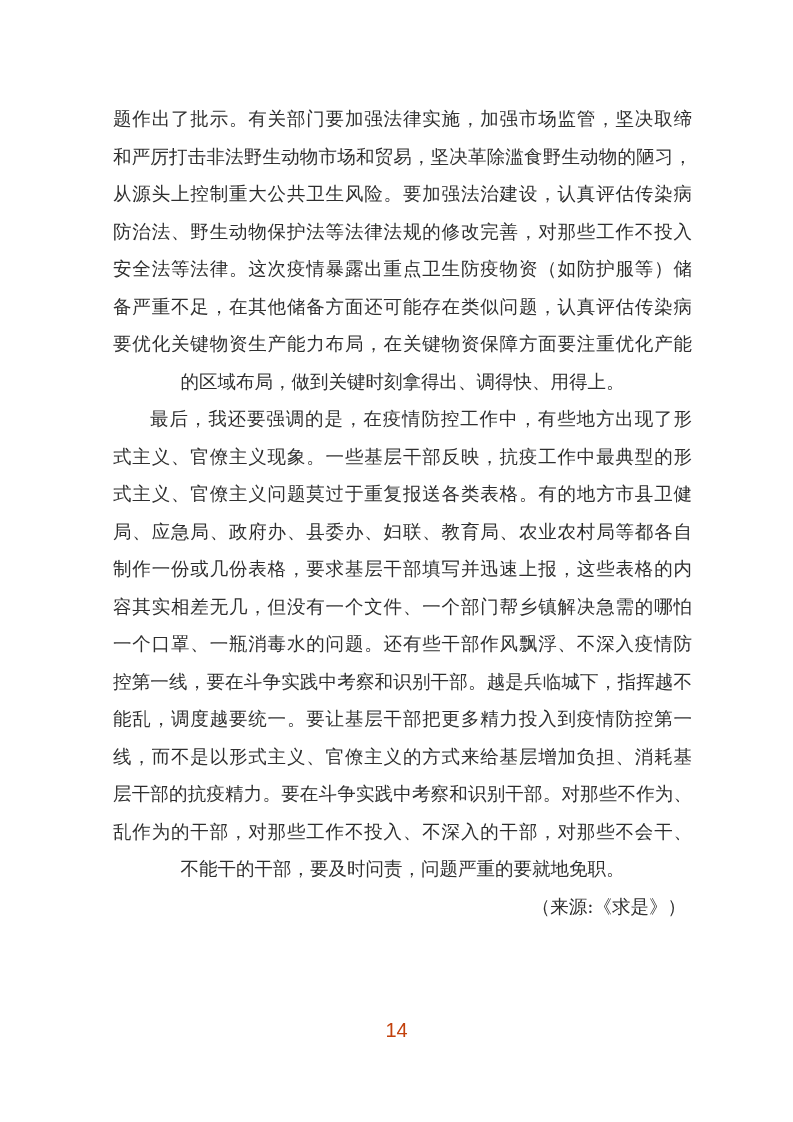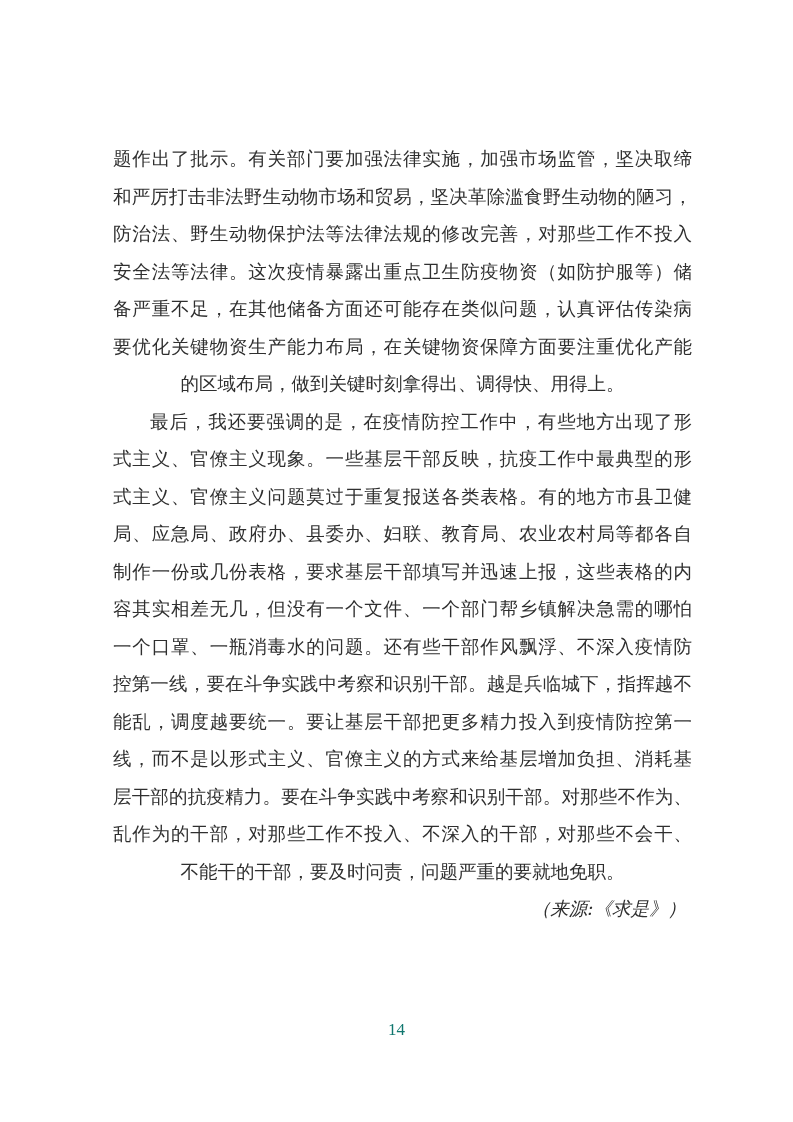--- a/index.html
+++ b/index.html
@@ -17,65 +17,64 @@
     color: #2f2f2f;
   }
   .body-text {
     position: absolute;
     left: 113px;
     top: 100px;
     width: 579px;
     font-size: 18.5px;
     line-height: 37.5px;
     letter-spacing: 0;
-    margin-top: 40px;
   }
   .line {
     height: 37.5px;
     overflow: hidden;
     white-space: normal;
     text-align: center;
   }
   .line.just {
     text-align: justify;
     text-align-last: justify;
     text-justify: inter-character;
   }
   .line.indent {
     text-indent: 37px;
   }
   .source-line {
     height: 37.5px;
     text-align: right;
     padding-right: 6px;
     overflow: hidden;
-    font-style: italic;
   }
   .page-footer {
     position: absolute;
     left: 0;
     top: 1020px;
     width: 100%;
     text-align: center;
-    font-size: 17px;
+    font-size: 20px;
     line-height: 20px;
-    color: #0f766e;
-    font-family: Liberation Serif, serif;
+    color: #c2410c;
+    font-family: Liberation Sans, sans-serif;
   }
 </style>
 </head>
 <body>
 
 <div class="page">
 
   <div class="body-text">
 
     <div>
         <div class="line just">题作出了批示。有关部门要加强法律实施，加强市场监管，坚决取缔</div>
         <div class="line just">和严厉打击非法野生动物市场和贸易，坚决革除滥食野生动物的陋习，</div>
+        <div class="line just">从源头上控制重大公共卫生风险。要加强法治建设，认真评估传染病</div>
         <div class="line just">防治法、野生动物保护法等法律法规的修改完善，对那些工作不投入</div>
         <div class="line just">安全法等法律。这次疫情暴露出重点卫生防疫物资（如防护服等）储</div>
         <div class="line just">备严重不足，在其他储备方面还可能存在类似问题，认真评估传染病</div>
         <div class="line just">要优化关键物资生产能力布局，在关键物资保障方面要注重优化产能</div>
         <div class="line">的区域布局，做到关键时刻拿得出、调得快、用得上。</div>
         <div class="line just indent">最后，我还要强调的是，在疫情防控工作中，有些地方出现了形</div>
         <div class="line just">式主义、官僚主义现象。一些基层干部反映，抗疫工作中最典型的形</div>
         <div class="line just">式主义、官僚主义问题莫过于重复报送各类表格。有的地方市县卫健</div>
         <div class="line just">局、应急局、政府办、县委办、妇联、教育局、农业农村局等都各自</div>
         <div class="line just">制作一份或几份表格，要求基层干部填写并迅速上报，这些表格的内</div>

